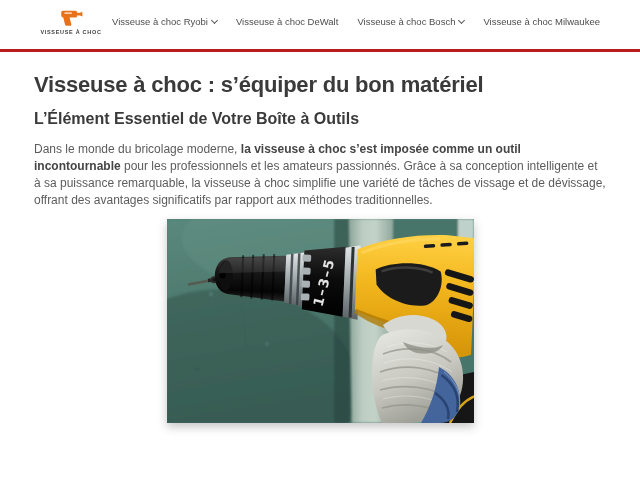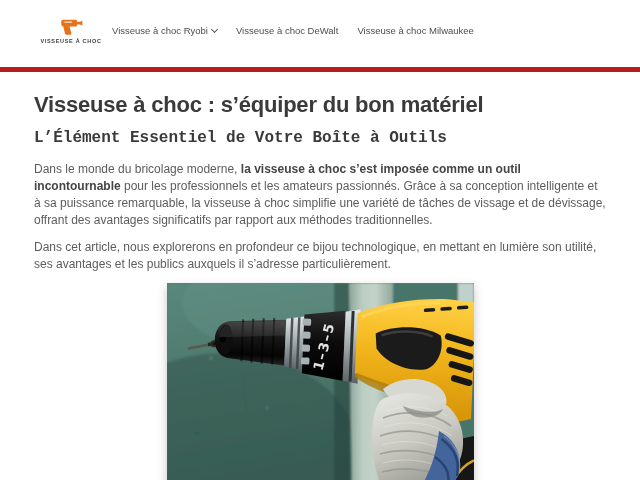--- a/index.html
+++ b/index.html
@@ -3,35 +3,35 @@
 <meta charset="utf-8">
 <style>
   html,body{margin:0;padding:0;}
   body{
     width:640px;height:480px;overflow:hidden;background:#ffffff;
     font-family:"Liberation Sans", sans-serif;
     -webkit-font-smoothing:antialiased;
   }
   
   .header{
-    box-sizing:border-box;height:72px;display:flex;align-items:center;
-    padding:0 34px 6px;border-bottom:5px solid #b91c1c;background:#fff;
+    box-sizing:border-box;height:52px;display:flex;align-items:center;
+    padding:0 34px 6px;border-bottom:3px solid #b91c1c;background:#fff;
   }
   .logo{width:74px;margin-right:4px;text-align:center;cursor:pointer;flex:none;}
   .logo svg{display:block;margin:0 auto 1px;}
   .logo-text{font-size:5.5px;font-weight:700;letter-spacing:.7px;color:#3e3e3e;white-space:nowrap;}
   .nav{flex:1;display:flex;flex-wrap:wrap;align-items:center;column-gap:19px;row-gap:3px;
        font-size:9.5px;color:#4d4d4d;line-height:14px;}
   .nav-item{display:flex;align-items:center;gap:4px;cursor:pointer;white-space:nowrap;}
   .chev{width:4px;height:4px;border-right:1px solid #5a5a5a;border-bottom:1px solid #5a5a5a;
         transform:rotate(45deg);margin-top:-3px;flex:none;}
   
   .main{padding:20px 34px 0;}
   .h1{font-size:22px;font-weight:700;color:#3a3a3a;letter-spacing:-.2px;margin:0 0 11px;line-height:26px;}
-  .h2{font-size:16px;font-weight:700;color:#3a3a3a;margin:0 0 13px;line-height:19px;font-family:Liberation Mono, monospace;}
+  .h2{font-size:16px;font-weight:700;color:#3a3a3a;margin:0 0 13px;line-height:19px;}
   .para{font-size:12px;color:#5c5c5c;line-height:17px;margin:0 0 10px;}
   .para b{color:#454545;}
   .photo{width:307px;height:204px;margin:8px auto 13px;box-shadow:0 4px 9px rgba(50,50,50,.28);
          background:#4c7d72;}
   .photo svg{display:block;width:307px;height:204px;}
 </style>
 </head>
 <body>
 
 <div class="header">
@@ -47,32 +47,35 @@
 
   <nav class="nav">
     <span class="nav-item">
       <span>Visseuse à choc Ryobi</span>
       <i class="chev"></i>
     </span>
     <span class="nav-item">
       <span>Visseuse à choc DeWalt</span>
     </span>
     <span class="nav-item">
+      <span>Visseuse à choc Bosch</span>
+      <i class="chev"></i>
+    </span>
+    <span class="nav-item">
       <span>Visseuse à choc Milwaukee</span>
     </span>
   </nav>
 </div>
 
 <div class="main">
   <h1 class="h1">Visseuse à choc : s’équiper du bon matériel</h1>
   <h2 class="h2">L’Élément Essentiel de Votre Boîte à Outils</h2>
 
   <p class="para"><span>Dans le monde du bricolage moderne, </span><b>la visseuse à choc s’est imposée comme un outil incontournable</b><span> pour les professionnels et les amateurs passionnés. Grâce à sa conception intelligente et à sa puissance remarquable, la visseuse à choc simplifie une variété de tâches de vissage et de dévissage, offrant des avantages significatifs par rapport aux méthodes traditionnelles.</span></p>
 
-  <p class="para">Dans cet article, nous explorerons en profondeur ce bijou technologique, en mettant en lumière son utilité, ses avantages et les publics auxquels il s’adresse particulièrement.</p>
 
   <div class="photo">
     <svg viewBox="0 0 614 408" preserveAspectRatio="xMidYMid slice">
       <defs>
         <linearGradient id="wallG" x1="0" y1="0" x2="0.25" y2="1">
           <stop offset="0" stop-color="#5a897c"></stop>
             <stop offset="1" stop-color="#3e655a"></stop>
         </linearGradient>
         <linearGradient id="stripG" x1="0" y1="0" x2="1" y2="0">
           <stop offset="0" stop-color="#8da69b"></stop>

